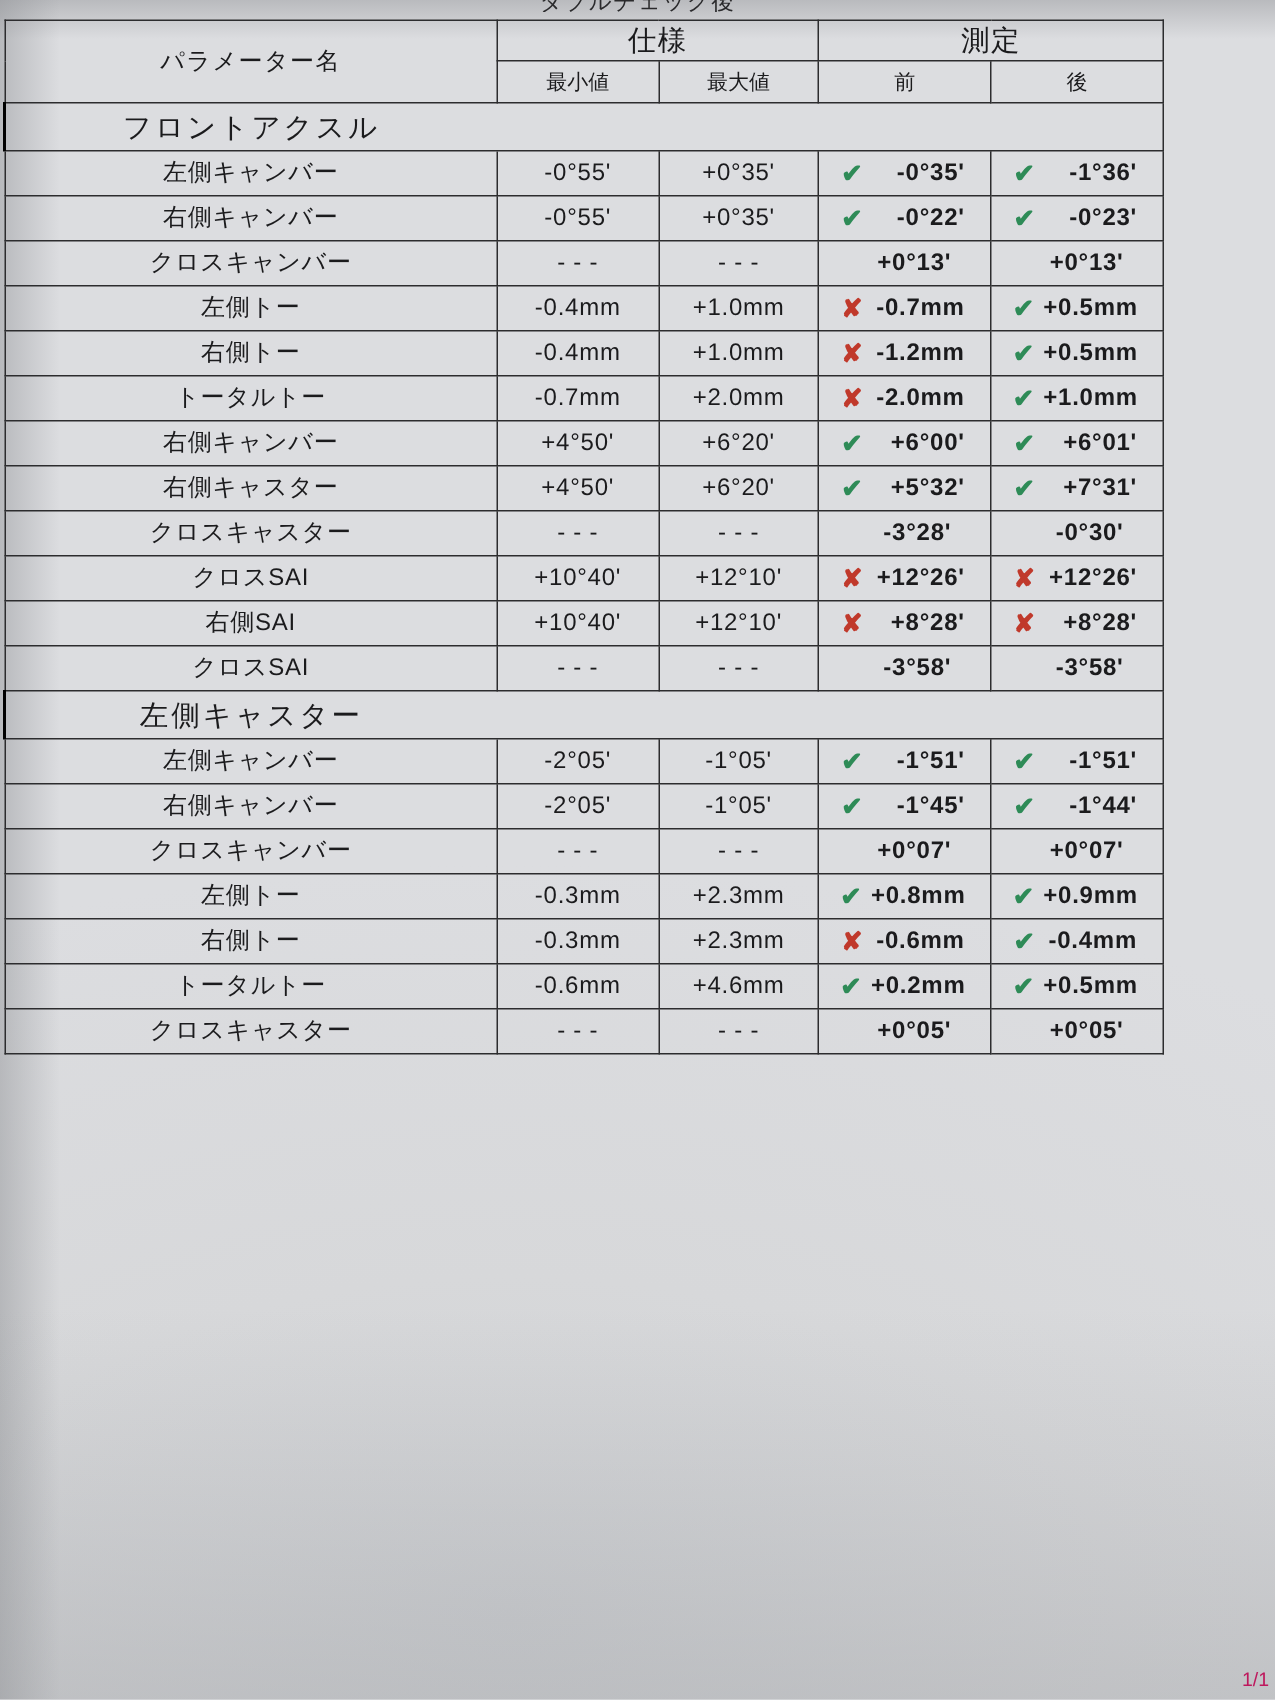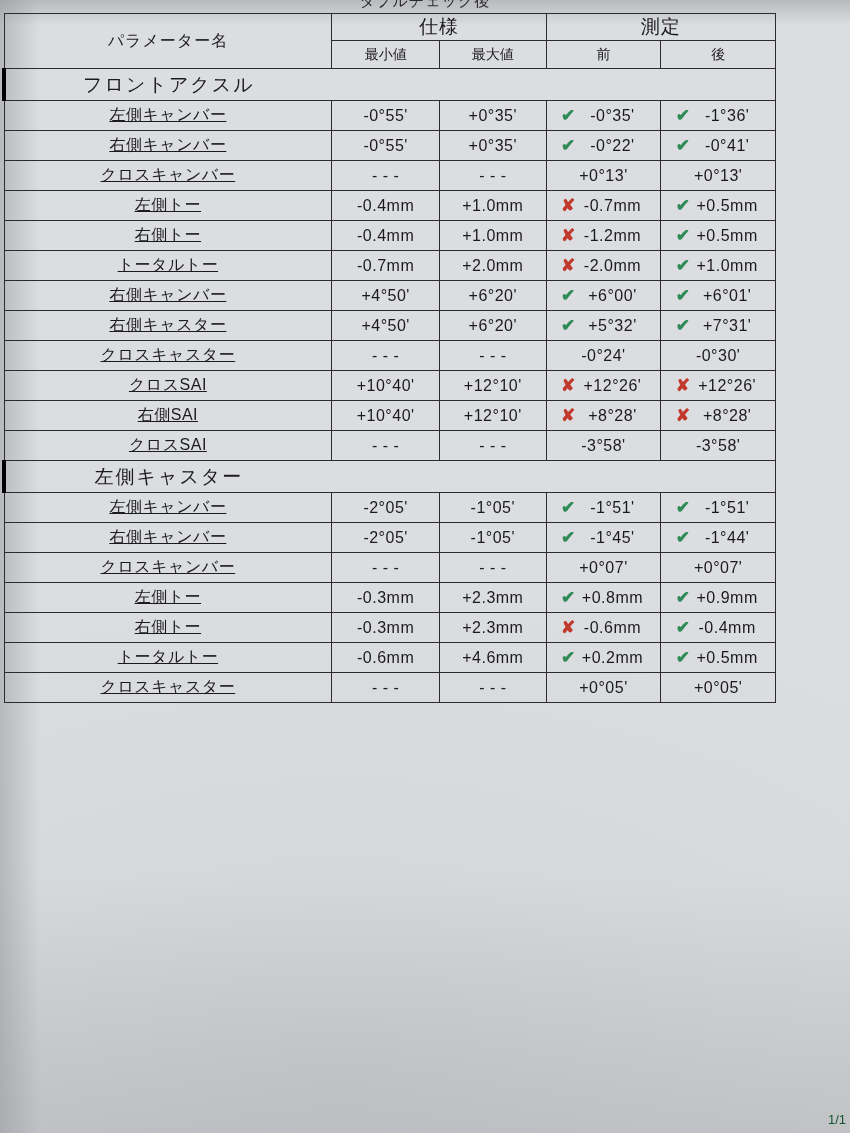--- a/index.html
+++ b/index.html
@@ -78,62 +78,62 @@
   col.c-min { width: 116px; }
   col.c-max { width: 114px; }
   col.c-before { width: 119px; }
   col.c-after { width: 119px; }
 
   tr.section td {
     height: 32px;
     font-size: 19px;
     letter-spacing: 2px;
     text-align: center;
-    border-left: 4px solid #000000;
+    border-left: 2px solid #000000;
     border-right: 1px solid #2c2c2e;
   }
   tr.section td.sec-label {
     text-align: center;
     border-right: none;
   }
   tr.section td.sec-blank { border-left: none; }
 
   tr.datarow td { height: 30px; font-size: 16px; letter-spacing: 0.5px; }
-  td.param { letter-spacing: 2px; text-decoration: underline; }
+  td.param { letter-spacing: 2px; }
   td.val { font-size: 16px; }
 
   .meas {
     display: flex;
     align-items: center;
     justify-content: center;
     gap: 4px;
     height: 100%;
     padding-right: 4px;
   }
   .meas .mark {
     width: 18px;
     display: inline-block;
     font-size: 17px;
     line-height: 1;
     text-align: center;
     font-weight: bold;
   }
   .meas .mark.ok { color: #2e8b57; }
   .meas .mark.bad { color: #c0392b; }
-  .meas .num { min-width: 62px; text-align: center; }
+  .meas .num { min-width: 62px; text-align: right; font-weight: bold; }
   .meas.noicon { justify-content: center; padding-right: 0; }
 
   .dashes { letter-spacing: 3px; }
 
   .page-num {
     position: absolute;
     right: 4px;
     bottom: 6px;
     font-size: 13px;
-    color: #14532d;
+    color: #be185d;
   }
 </style>
 </head>
 <body>
 
 <div class="paper"></div>
 <div class="shade-top"></div>
 <div class="shade-left"></div>
 <div class="shade-bottom"></div>
 
@@ -190,21 +190,21 @@
         <td class="val">+0°35'</td>
         <td>
           <div class="meas">
             <span class="mark ok">✔</span>
             <span class="num">-0°22'</span>
           </div>
         </td>
         <td>
           <div class="meas">
             <span class="mark ok">✔</span>
-            <span class="num">-0°41'</span>
+            <span class="num">-0°23'</span>
           </div>
         </td>
       </tr>
       <tr class="datarow">
         <td class="param">クロスキャンバー</td>
         <td class="val dashes">- - -</td>
         <td class="val dashes">- - -</td>
         <td>
           <div class="meas noicon">
             <span class="num">+0°13'</span>
@@ -300,21 +300,21 @@
             <span class="num">+7°31'</span>
           </div>
         </td>
       </tr>
       <tr class="datarow">
         <td class="param">クロスキャスター</td>
         <td class="val dashes">- - -</td>
         <td class="val dashes">- - -</td>
         <td>
           <div class="meas noicon">
-            <span class="num">-0°24'</span>
+            <span class="num">-3°28'</span>
           </div>
         </td>
         <td>
           <div class="meas noicon">
             <span class="num">-0°30'</span>
           </div>
         </td>
       </tr>
       <tr class="datarow">
         <td class="param">クロスSAI</td>

